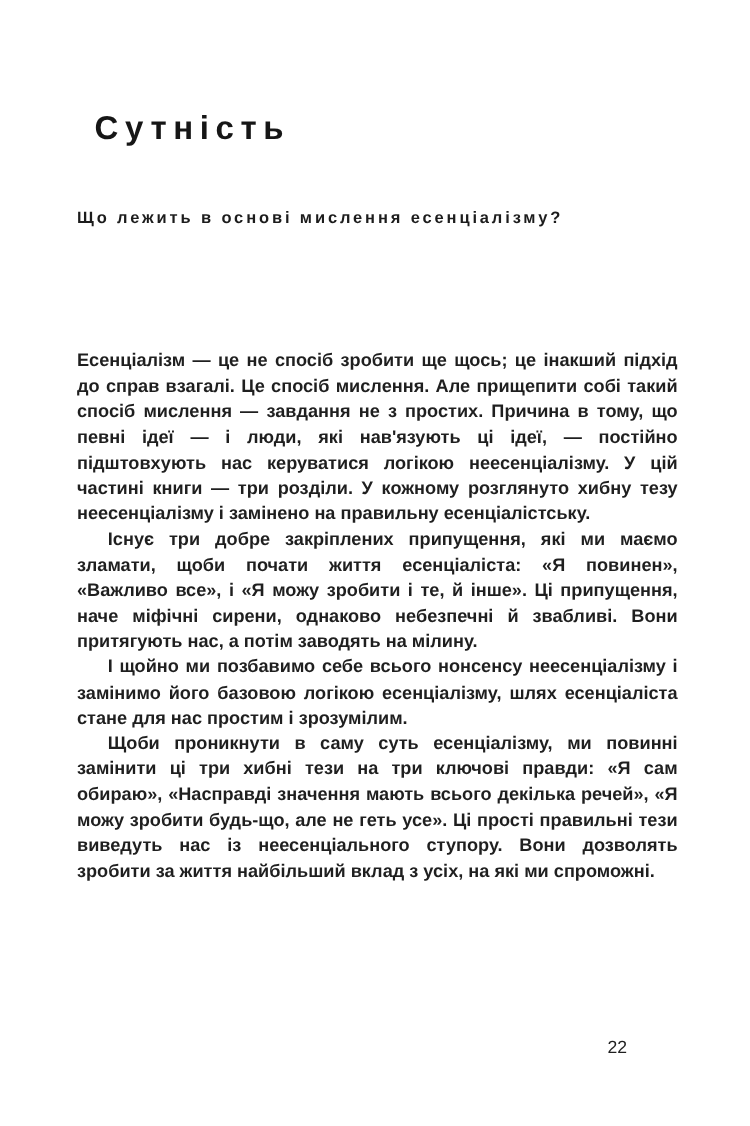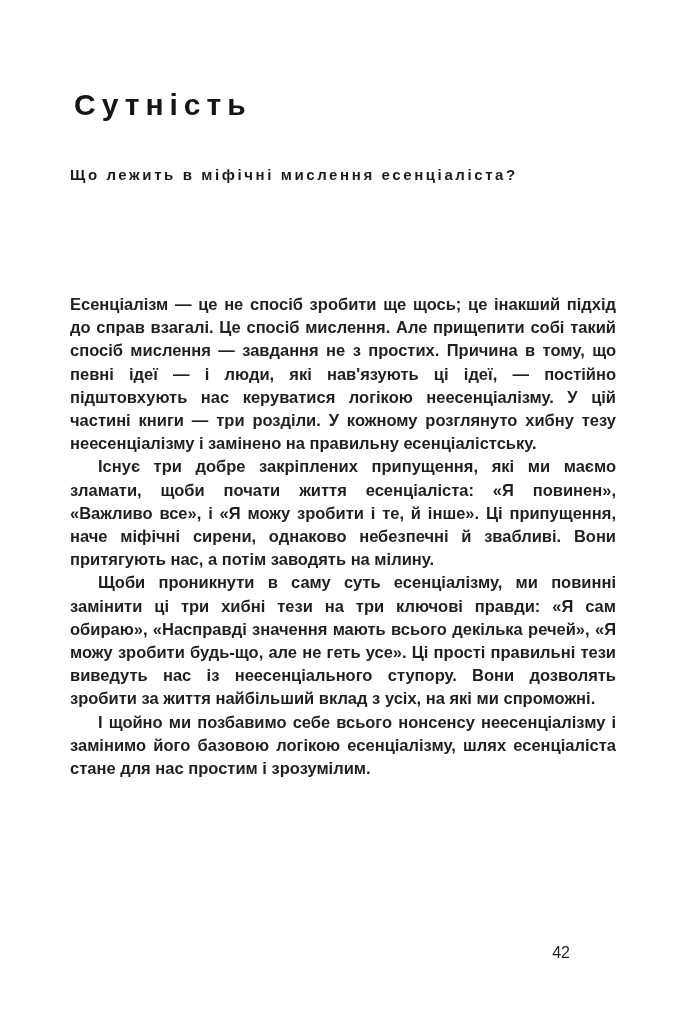--- a/index.html
+++ b/index.html
@@ -18,21 +18,21 @@
     box-sizing: border-box;
     overflow: hidden;
   }
   .content {
     position: absolute;
     left: 70px;
     right: 66px;
     top: 0;
   }
   .chapter-title {
-    margin: 4px;
+    margin: 16px;
     padding-top: 84px;
     font-size: 30px;
     font-weight: 700;
     letter-spacing: 6px;
     color: #161616;
   }
   .chapter-subtitle {
     margin: 0;
     padding-top: 40px;
     font-size: 15px;
@@ -62,22 +62,22 @@
     font-size: 16px;
     color: #1f1f1f;
   }
 </style>
 </head>
 <body>
 
 <div class="page">
   <div class="content">
     <h1 class="chapter-title">Сутність</h1>
-    <h2 class="chapter-subtitle">Що лежить в міфічні мислення есенціаліста?</h2>
+    <h2 class="chapter-subtitle">Що лежить в основі мислення есенціалізму?</h2>
     <div class="body-text">
       <p class="first">Есенціалізм — це не спосіб зробити ще щось; це інакший підхід до справ взагалі. Це спосіб мислення. Але прищепити собі такий спосіб мислення — завдання не з простих. Причина в тому, що певні ідеї — і люди, які нав'язують ці ідеї, — постійно підштовхують нас керуватися логікою неесенціалізму. У цій частині книги — три розділи. У кожному розглянуто хибну тезу неесенціалізму і замінено на правильну есенціалістську.</p>
       <p>Існує три добре закріплених припущення, які ми маємо зламати, щоби почати життя есенціаліста: «Я повинен», «Важливо все», і «Я можу зробити і те, й інше». Ці припущення, наче міфічні сирени, однаково небезпечні й звабливі. Вони притягують нас, а потім заводять на мілину.</p>
+      <p>І щойно ми позбавимо себе всього нонсенсу неесенціалізму і замінимо його базовою логікою есенціалізму, шлях есенціаліста стане для нас простим і зрозумілим.</p>
       <p>Щоби проникнути в саму суть есенціалізму, ми повинні замінити ці три хибні тези на три ключові правди: «Я сам обираю», «Насправді значення мають всього декілька речей», «Я можу зробити будь-що, але не геть усе». Ці прості правильні тези виведуть нас із неесенціального ступору. Вони дозволять зробити за життя найбільший вклад з усіх, на які ми спроможні.</p>
-      <p>І щойно ми позбавимо себе всього нонсенсу неесенціалізму і замінимо його базовою логікою есенціалізму, шлях есенціаліста стане для нас простим і зрозумілим.</p>
     </div>
   </div>
-  <div class="page-number">42</div>
+  <div class="page-number">22</div>
 </div>
 
 </body></html>

